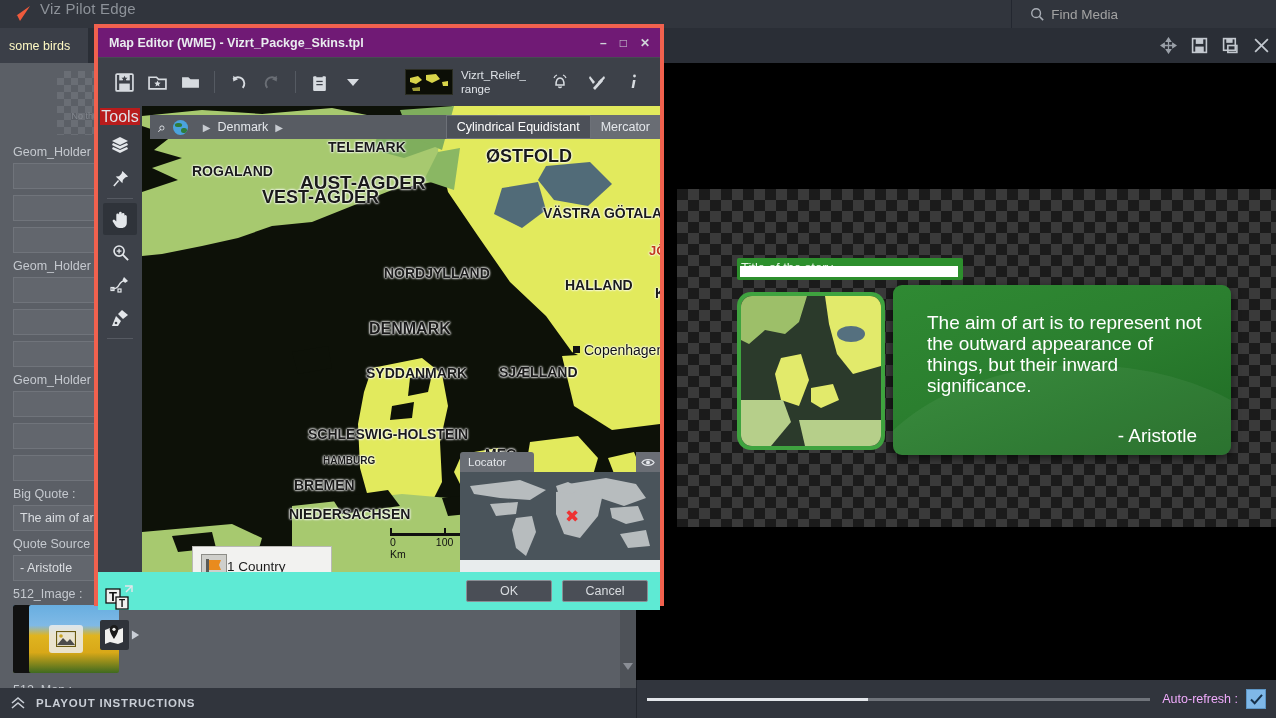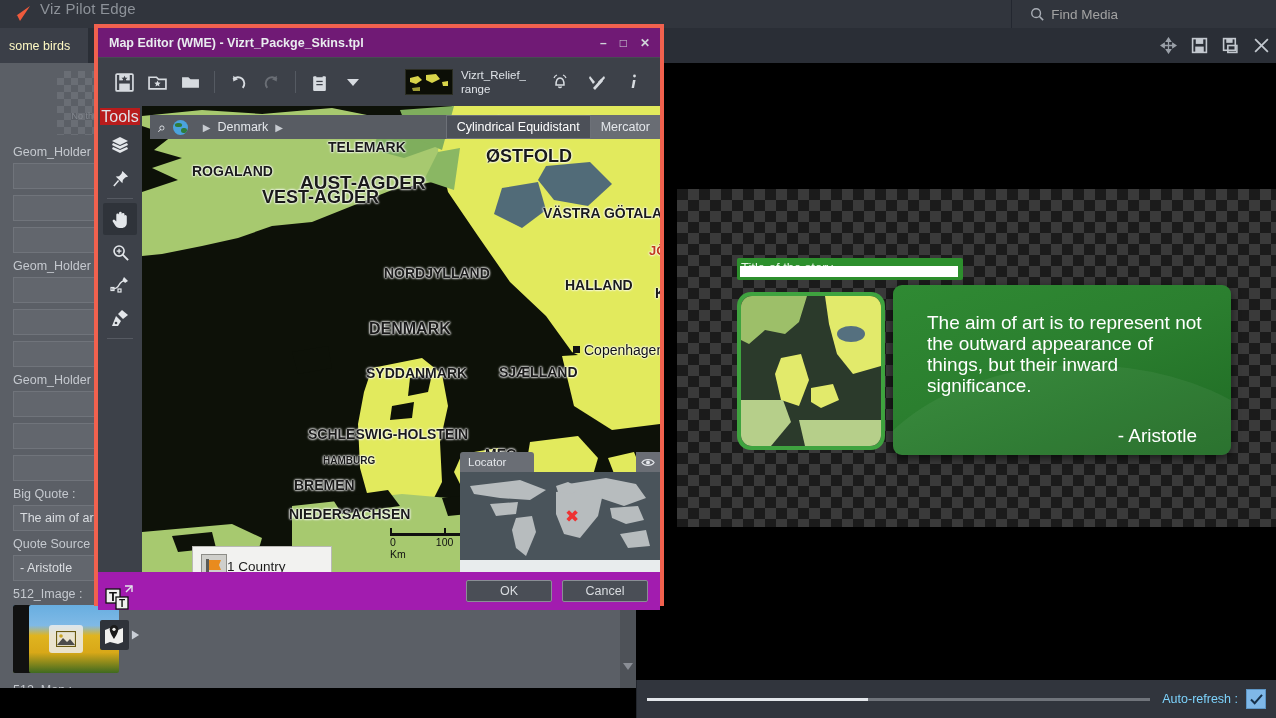--- a/index.html
+++ b/index.html
@@ -136,21 +136,21 @@
   .gfx-quote .src { color: #fff; font-size: 19px; text-align: right; margin-top: 28px; position: relative; z-index: 2; padding-right: 12px; }
 
   
   .bottom-right {
     position: absolute; left: 636px; top: 680px; width: 640px; height: 38px;
     background: #31353d; border-left: 1px solid #22262d;
     display: flex; align-items: center; padding: 0 10px;
   }
   .prog-track { flex: 1; height: 3px; background: #70747b; position: relative; margin-right: 12px; }
   .prog-fill { position: absolute; left: 0; top: 0; height: 3px; background: #e3e6ea; width: 44%; }
-  .ar-label { color: #7dd3fc; font-size: 12.5px; margin-right: 8px; }
+  .ar-label { color: #f0abfc; font-size: 12.5px; margin-right: 8px; }
   .ar-check {
     width: 20px; height: 20px; background: #7fb8e8; border: 1px solid #5d96c6;
     display: flex; align-items: center; justify-content: center; color: #223; font-size: 14px;
   }
 
   
   .wme {
     position: absolute; left: 94px; top: 24px; width: 570px; height: 582px;
     border: 4px solid #f1614e; background: #3d4149;
   }
@@ -236,21 +236,21 @@
   .locator-img { position: absolute; left: 0; top: 20px; width: 200px; height: 100px; background: #3f4a50; overflow: hidden; }
   .locator-pin { position: absolute; left: 105px; top: 34px; color: #e33; font-size: 17px; }
 
   .scale-wrap { position: absolute; left: 248px; bottom: 12px; color: #101010; font-size: 10.5px; }
   .scale-line { width: 110px; height: 3px; background: #101010; position: relative; }
   .scale-line:before, .scale-line:after { content:""; position: absolute; width: 2px; height: 8px; background: #101010; top: -5px; }
   .scale-line:before { left: 0; } .scale-line:after { left: 54px; }
   .scale-lbls { display: flex; width: 110px; justify-content: flex-start; gap: 40px; }
 
   .wme-footer {
-    height: 38px; background: #a21caf; display: flex; align-items: center;
+    height: 38px; background: #5eead4; display: flex; align-items: center;
     justify-content: flex-end; gap: 10px; padding-right: 12px;
   }
   .wme-btn {
     width: 86px; height: 22px; background: #4a4e56; border: 1px solid #8a8e95;
     color: #d9dce0; font-size: 12.5px; display: flex; align-items: center; justify-content: center;
     border-radius: 2px;
   }
   .maplbl {
     position: absolute; font-weight: bold; color: #1a1a1a; white-space: nowrap;
     text-shadow: 0 0 2px #fff, 0 0 2px #fff, 0 0 3px #fff;
@@ -355,20 +355,27 @@
       <div class="fld-label grp" style="margin-top:10px">512_Map :</div>
 
     </div>
 
     <div class="form-scroll">
       <div class="thumbbar"></div>
       <div class="arrow"></div>
     </div>
   </div>
 
+  <div class="playout-bar">
+    <svg width="16" height="14" viewBox="0 0 16 14">
+      <path d="M2 7 L8 2 L14 7" fill="none" stroke="#c9ced6" stroke-width="1.6"></path>
+      <path d="M2 12 L8 7 L14 12" fill="none" stroke="#c9ced6" stroke-width="1.6"></path>
+    </svg>
+    <span class="lbl">PLAYOUT INSTRUCTIONS</span>
+  </div>
 
   <div class="stage">
     <div class="checker"></div>
   </div>
 
   <div class="gfx-title">
     <div class="t">Title of the story</div>
     <div class="bar"></div>
   </div>
 

